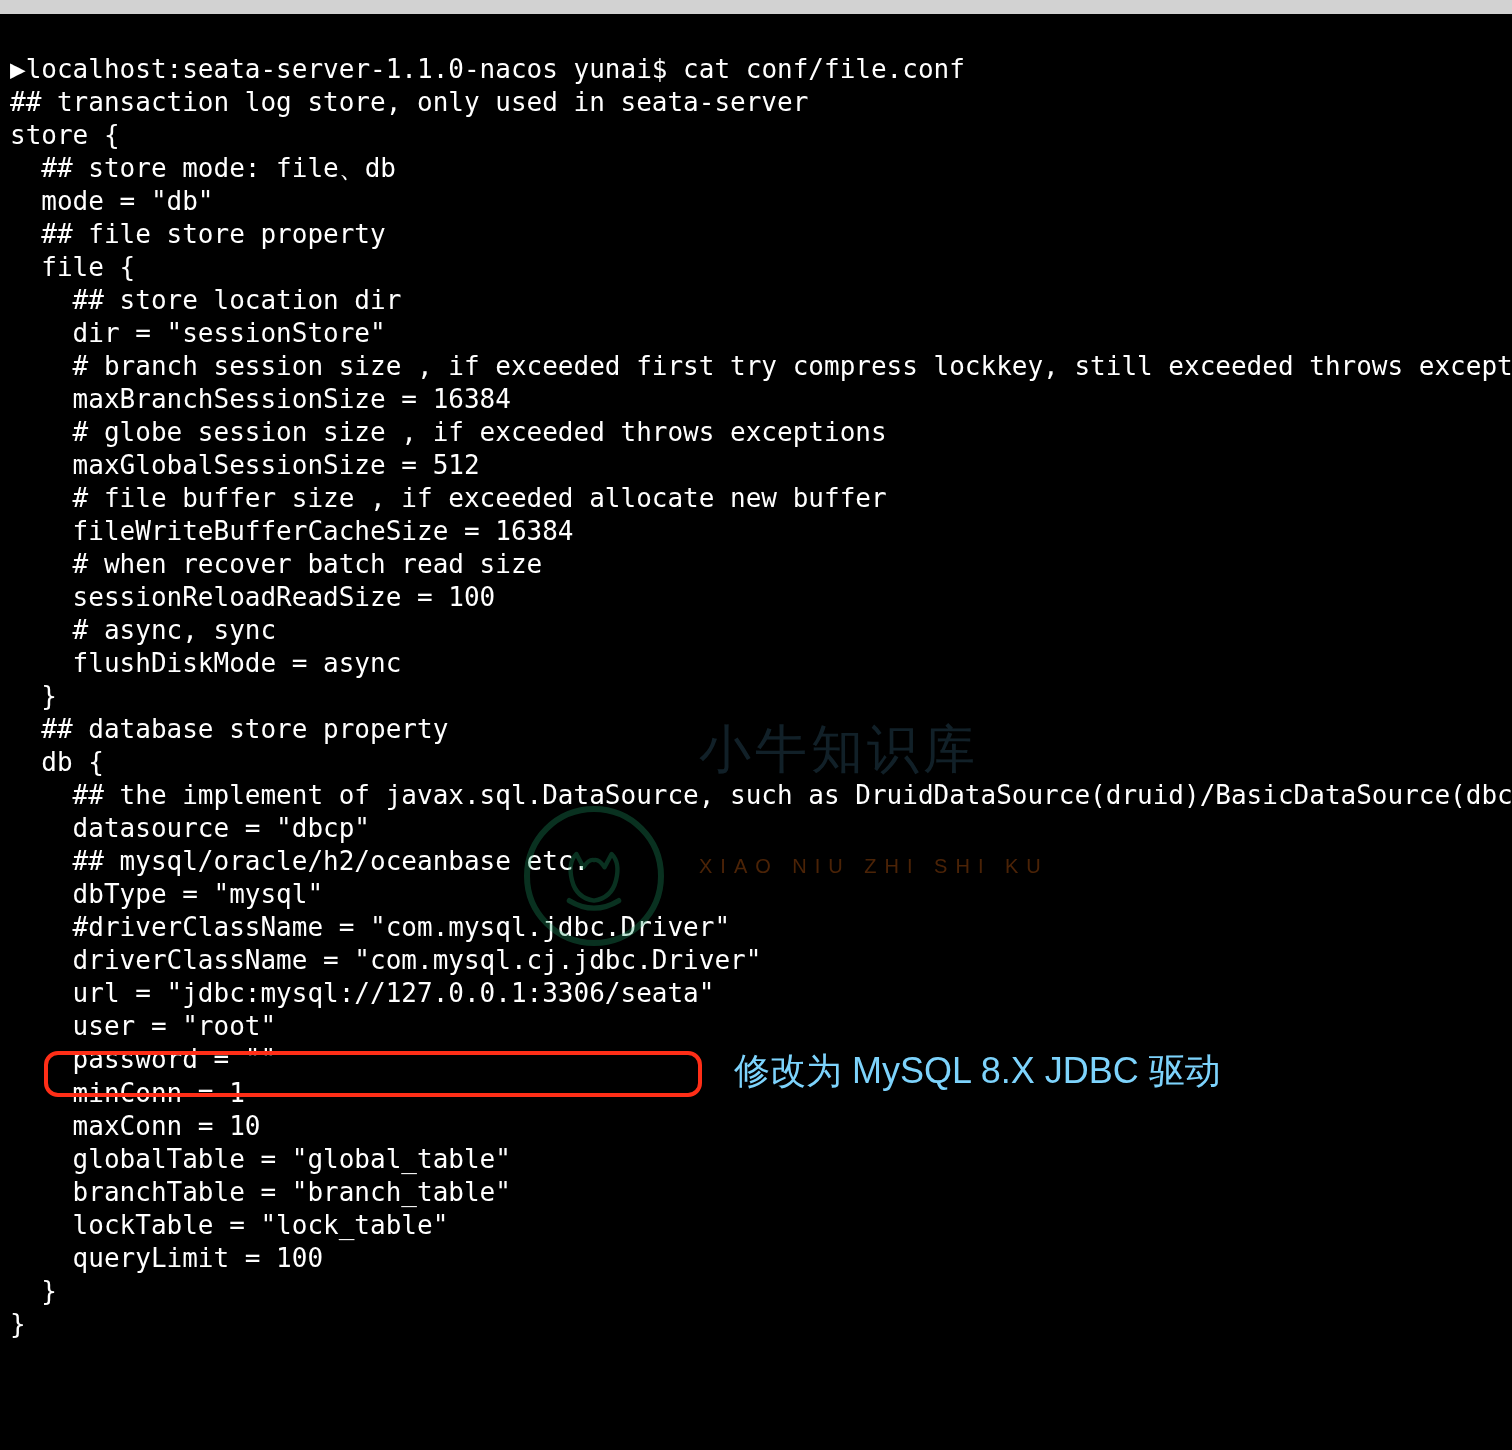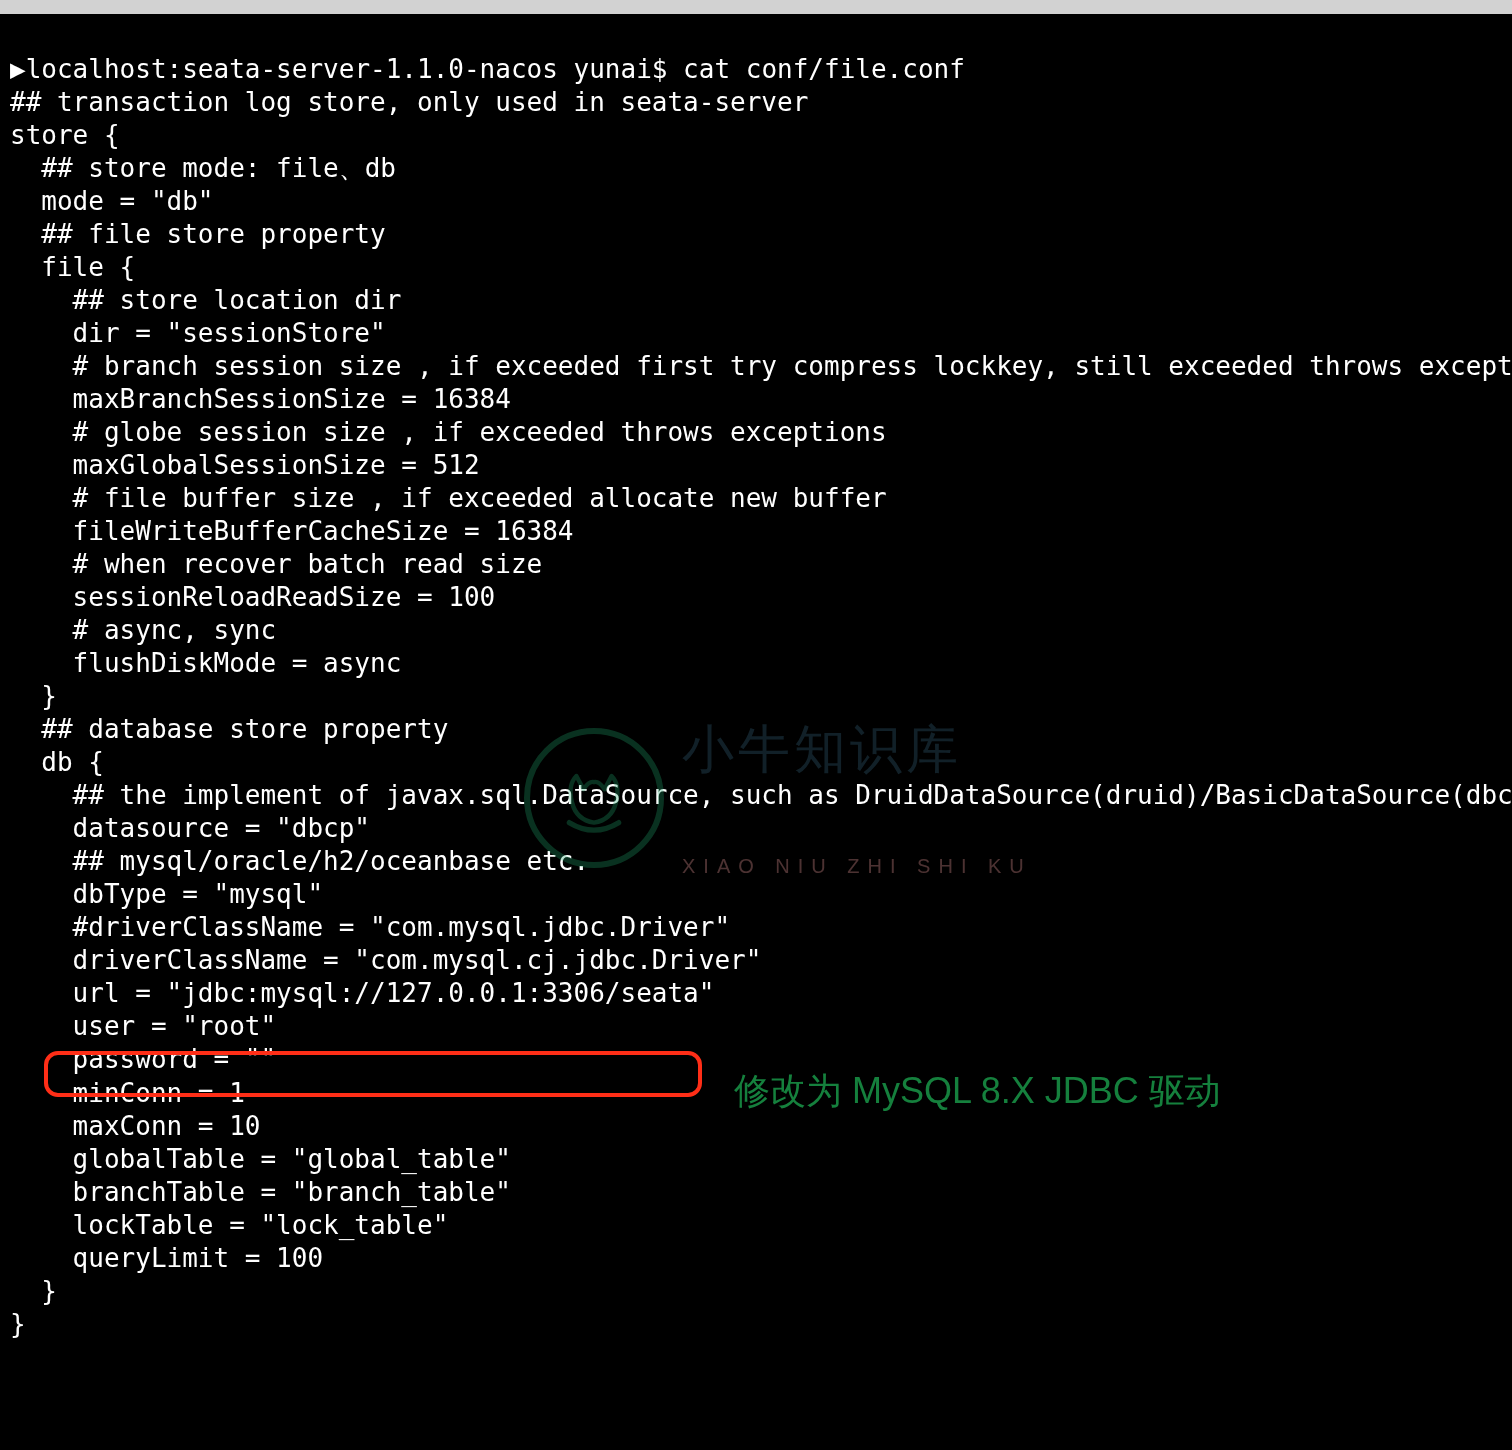--- a/index.html
+++ b/index.html
@@ -27,32 +27,31 @@
   }
   .line { display: block; margin-left: 8px; }
   .highlight-box {
     position: absolute;
     border: 4px solid #ff2e17;
     border-radius: 14px;
     pointer-events: none;
   }
   .annotation {
     position: absolute;
-    color: #15803d;
+    color: #7dd3fc;
     font-family: "PingFang SC", "Hiragino Sans GB", "Microsoft YaHei", sans-serif;
     font-size: 36px;
     font-weight: 400;
     white-space: nowrap;
-    margin-top: 20px;
   }
   .watermark {
     position: absolute;
     display: flex;
-    align-items: center;
-    gap: 18px;
+    align-items: flex-end;
+    gap: 35px;
     opacity: 0.30;
     pointer-events: none;
   }
   .watermark-logo {
     width: 140px;
     height: 140px;
     border: 6px solid #1fa36a;
     border-radius: 50%;
     position: relative;
     display: flex;
@@ -60,21 +59,21 @@
     justify-content: center;
   }
   .watermark-logo svg { width: 88px; height: 88px; }
   .watermark-text-cn {
     color: #3a6b84;
     font-family: "PingFang SC","Hiragino Sans GB",sans-serif;
     font-size: 52px;
     letter-spacing: 4px;
   }
   .watermark-text-en {
-    color: #fca5a5;
+    color: #f97316;
     font-family: sans-serif;
     font-size: 20px;
     letter-spacing: 8px;
     margin-top: 6px;
   }
 </style>
 </head>
 <body>
 
 <div class="titlebar"></div>

